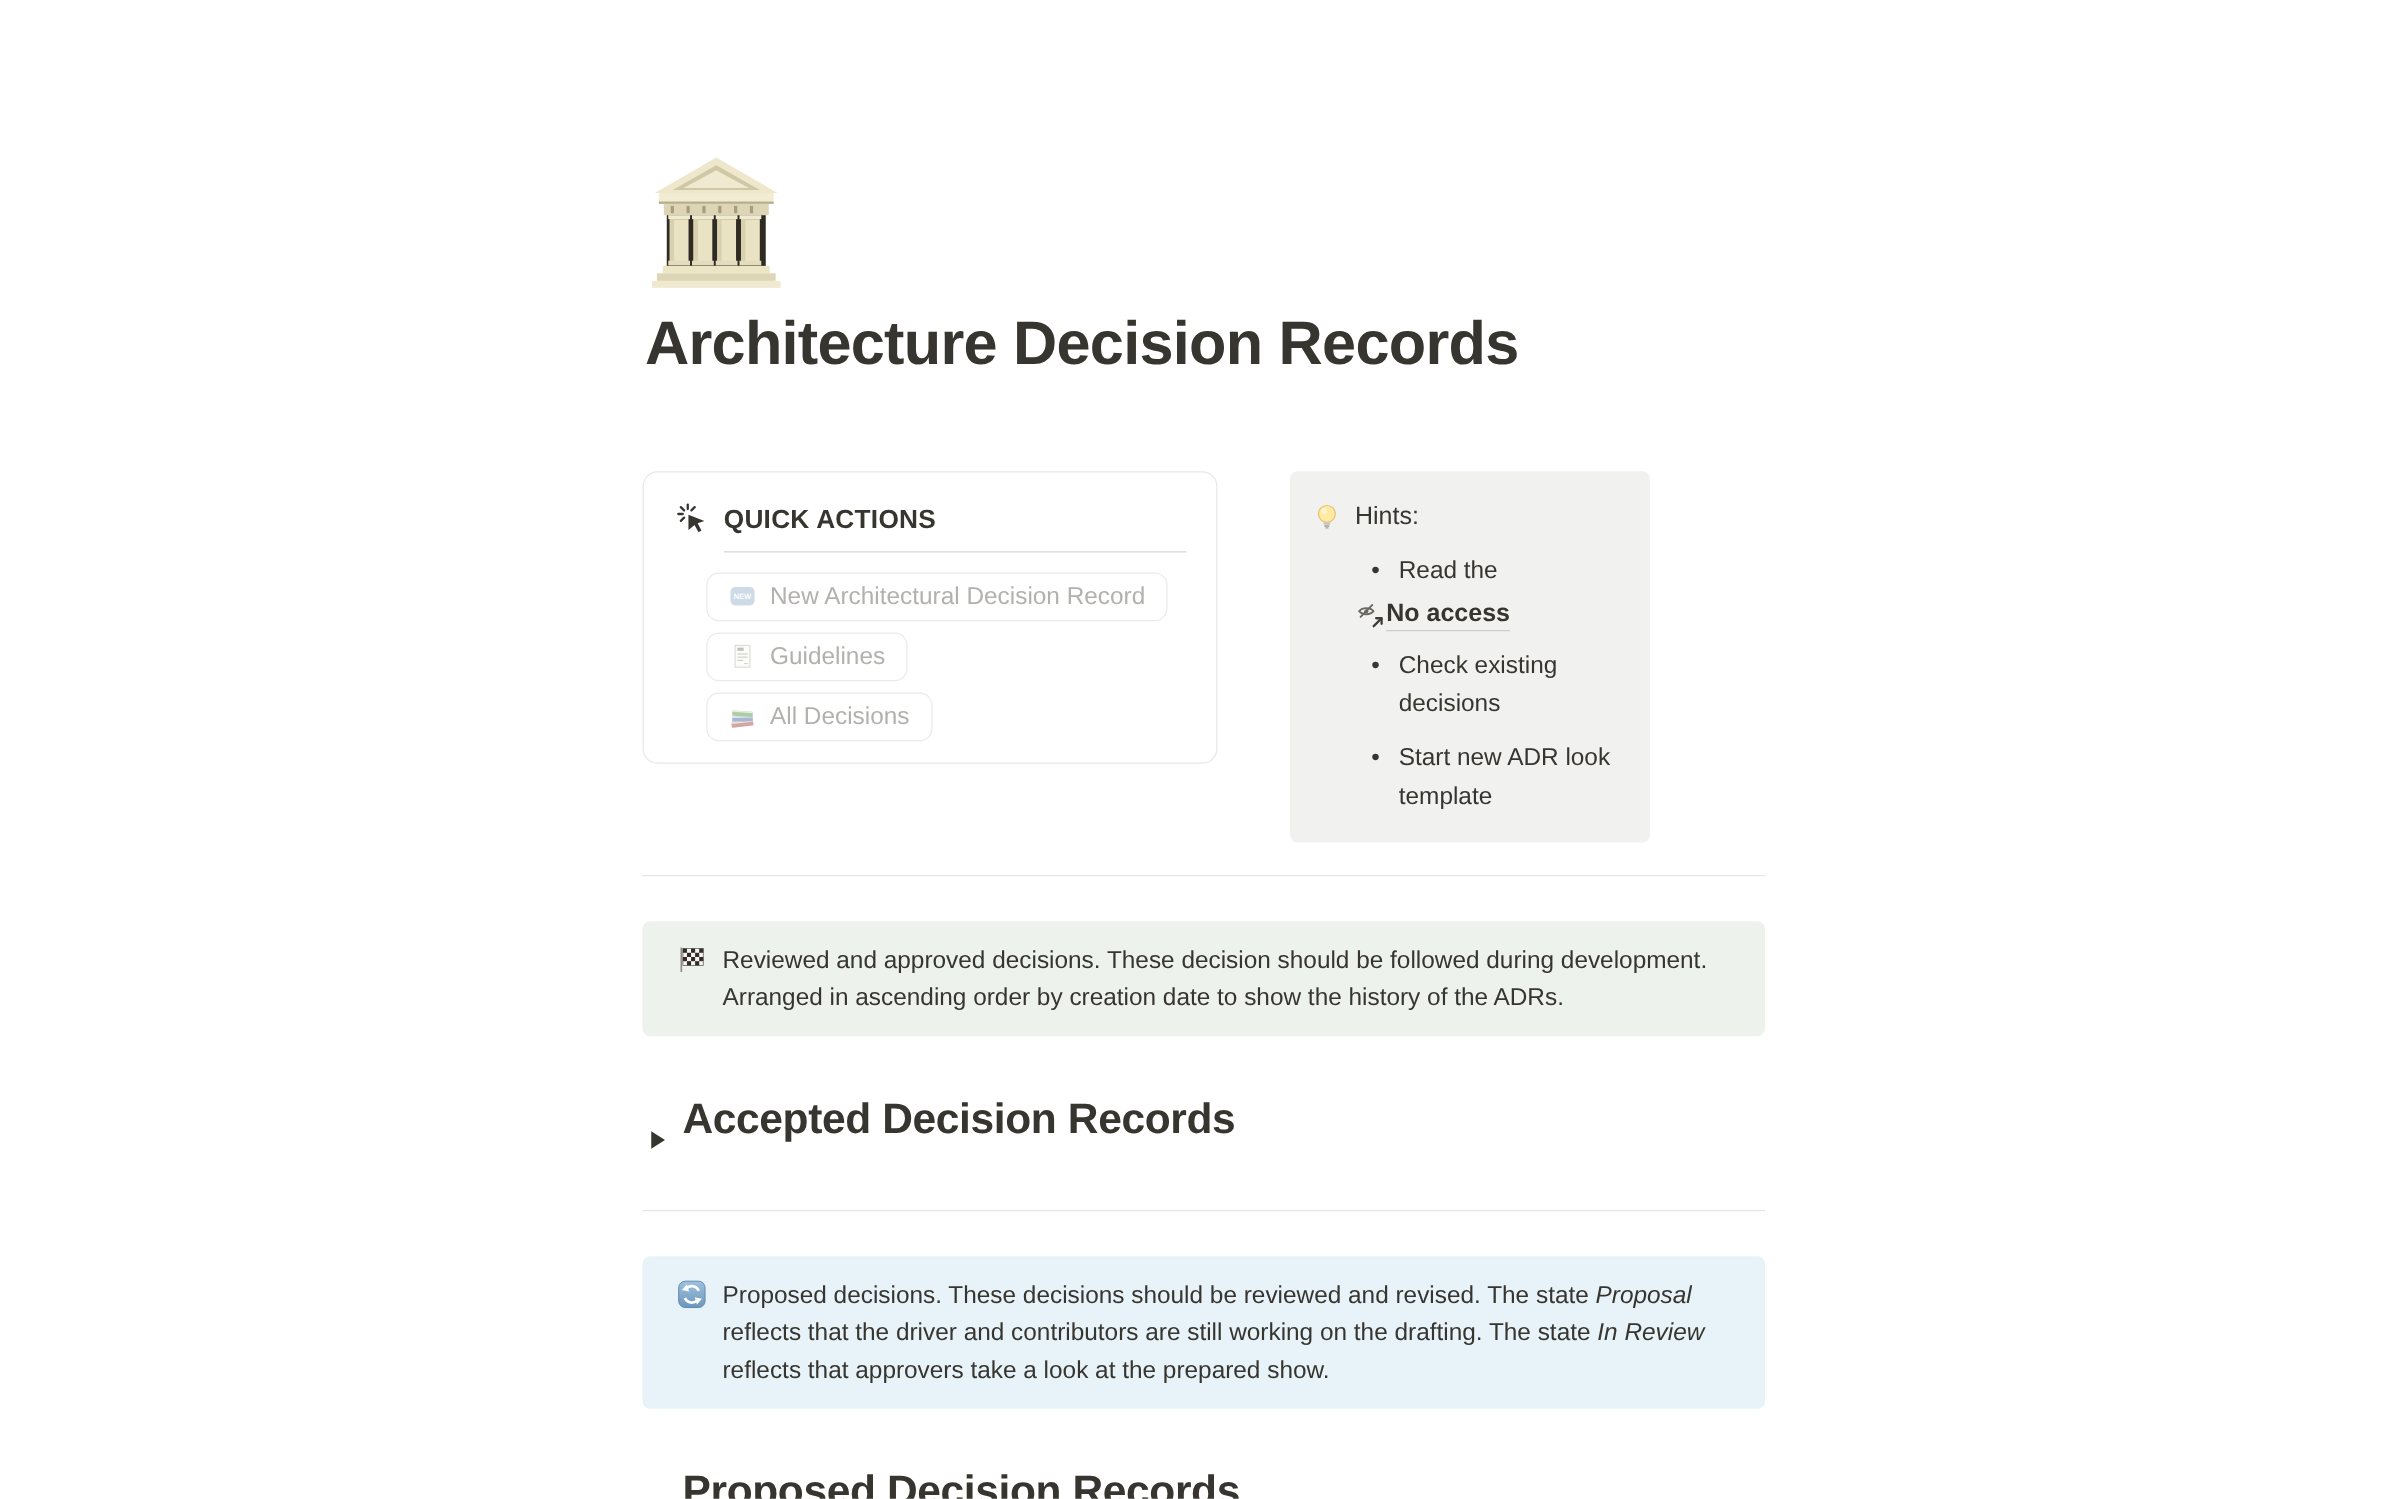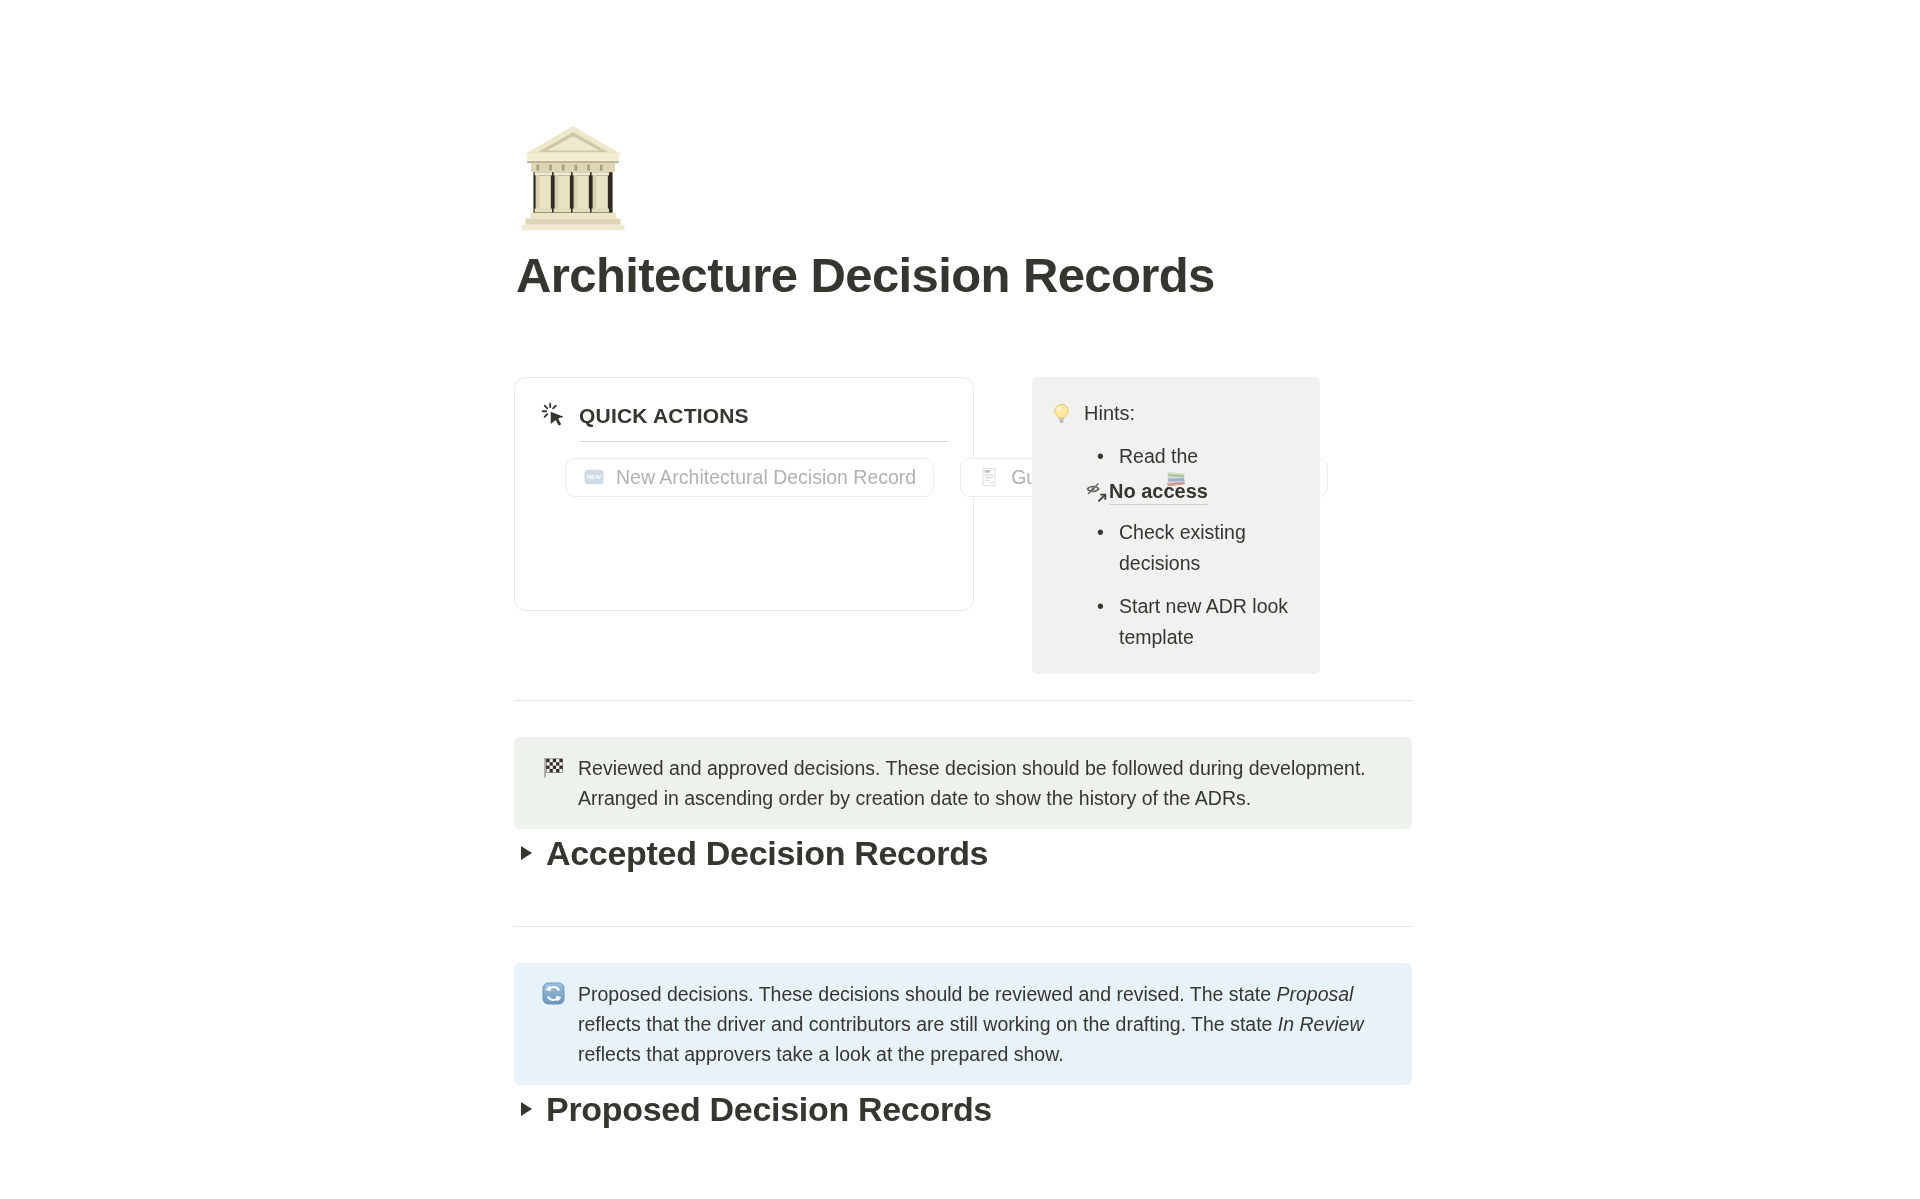--- a/index.html
+++ b/index.html
@@ -13,21 +13,21 @@
 
   .columns{display:flex;gap:58px;margin-top:72px;align-items:flex-start}
 
   
   .qa-box{box-sizing:border-box;width:460px;height:234px;border:1px solid #e9e8e5;
     border-radius:12px;padding:22px 24px 0 14px;background:#fff}
   .qa-header{display:flex}
   .qa-icon{width:26px;height:26px;margin:2px 12px 0 12px;flex:none}
   .qa-title-wrap{flex:1;border-bottom:1px solid #d7d5d0;padding-bottom:13px}
   .qa-title-wrap h3{margin:4px 0 0;font-size:21px;font-weight:700;letter-spacing:.2px}
-  .qa-buttons{margin:16px 0 0 36px;display:flex;flex-direction:row;gap:26px;align-items:flex-start}
+  .qa-buttons{margin:16px 0 0 36px;display:flex;flex-direction:column;gap:9px;align-items:flex-start}
   .qa-btn{display:flex;align-items:center;gap:11px;background:#fff;border:1px solid #ebeae7;
     border-radius:10px;padding:7px 17px;font:inherit;cursor:pointer}
   .btn-icon{width:22px;height:22px;opacity:.55;display:flex;flex:none}
   .btn-label{font-size:19.5px;color:#b2b1ad;white-space:nowrap}
 
   
   .hints-box{box-sizing:border-box;width:288px;height:297px;background:#f1f1ef;
     border-radius:6px;padding:21px 14px 0 18px}
   .hints-header{display:flex;gap:11px;align-items:center}
   .hints-header .hints-title{font-size:20px;line-height:31px}
@@ -41,21 +41,21 @@
 
   .divider{border:0;height:1px;background:#e6e5e2;margin:26px 0 0}
   .divider.mt-lg{margin-top:49px}
 
   .callout{display:flex;margin-top:36px;border-radius:6px;padding:16px 18px 16px 28px;gap:13px}
   .callout-icon{width:23px;height:23px;flex:none;margin-top:3px}
   .callout p{margin:0;font-size:19.5px;line-height:30px;max-width:830px}
   .green{background:#edf3ec}
   .blue{background:#e7f3f8}
 
-  .toggle-heading{display:flex;align-items:center;cursor:pointer}
+  .toggle-heading{display:flex;align-items:flex-end;margin-top:42px;cursor:pointer}
   .tri{width:0;height:0;border-left:11px solid #37352f;border-top:7px solid transparent;
     border-bottom:7px solid transparent;margin-left:7px;flex:none}
   .toggle-heading h2{margin:0 0 0 14px;font-size:34px;font-weight:700;letter-spacing:-.3px;line-height:48px;white-space:nowrap}
 </style>
 </head>
 <body>
 
 <div class="page">
 
   <div class="page-icon">

